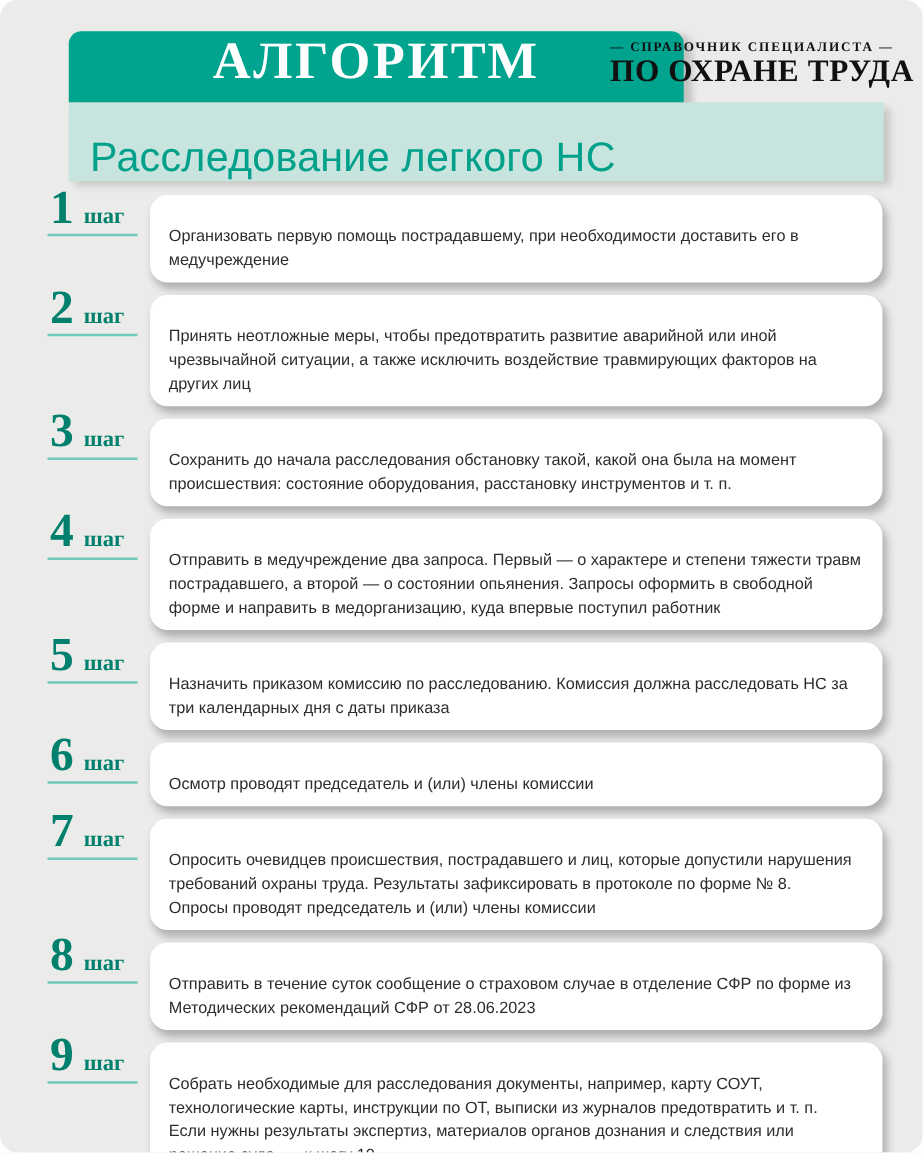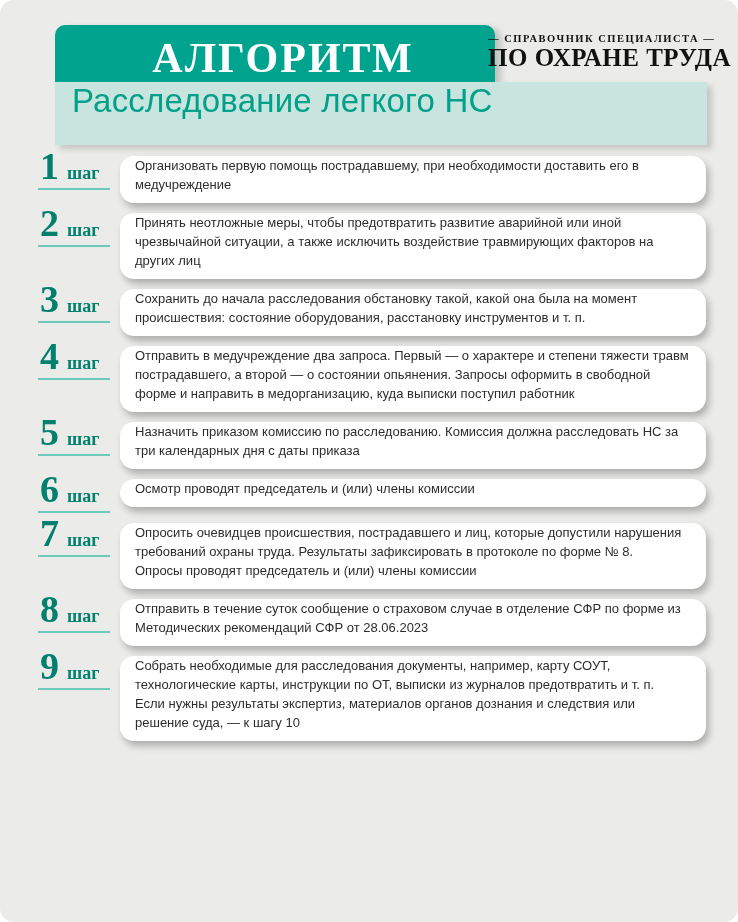--- a/index.html
+++ b/index.html
@@ -9,26 +9,25 @@
     position:relative;
     width:738px; height:922px;
     background:var(--background, #EBEBE9);
     border-radius:14px;
     overflow:hidden;
   }
 
   
   .banner {
     position:absolute; left:55px; top:25px;
-    width:424px; height:57px;
+    width:492px; height:57px;
     background:var(--teal, #00A48E);
     border-radius:10px 10px 0 0;
-    display:flex; align-items:flex-end; justify-content:center;
+    display:flex; align-items:flex-start; justify-content:center;
     box-shadow:6px 3px 6px rgba(0,0,0,0.18);
-    padding-left:16px;
   }
   .banner-title {
     font-family:"Liberation Serif", serif;
     font-weight:700; font-size:42px; color:#ffffff;
     letter-spacing:2px;
   }
   .brand {
     position:absolute; left:488px; top:33px; width:226px;
     text-align:center;
     color:var(--brand-text, #111111);
@@ -36,21 +35,21 @@
   }
   .brand-line1 { font-size:10.5px; letter-spacing:1.5px; white-space:nowrap;text-align:center; }
   .brand-line2 { font-size:25px; letter-spacing:0.5px; line-height:1.1; white-space:nowrap;text-align:right; }
 
   
   .subtitle-bar {
     position:absolute; left:55px; top:82px;
     width:652px; height:63px;
     background:var(--light-green, #C7E5DE);
     box-shadow:5px 4px 6px rgba(0,0,0,0.16);
-    display:flex; align-items:flex-start;
+    display:flex; align-items:flex-end;
     padding-left:17px; box-sizing:border-box;
   }
   .subtitle {
     font-size:33px; color:var(--subtitle-text, #00A08A);
     letter-spacing:0.2px;
   }
 
   
   #steps {
     position:absolute; left:38px; top:156px; width:668px;
@@ -72,21 +71,21 @@
   .step-word {
     font-family:"Liberation Serif", serif; font-weight:700;
     font-size:18px;
     color:var(--step-number, #00806D);
   }
   .step-card {
     flex:1; margin-left:10px;
     background:var(--card-bg, #FFFFFF);
     border-radius:14px;
     box-shadow:3px 5px 7px rgba(0,0,0,0.26);
-    padding:0 16px 9px 15px;
+    padding:23px 16px 9px 15px;
   }
   .step-card p {
     margin:0;
     font-size:13px; line-height:19px;
     color:var(--body-text, #2D2D2D);
   }
 </style>
 </head>
 <body>
 
@@ -135,21 +134,21 @@
           <p>Сохранить до начала расследования обстановку такой, какой она была на момент происшествия: состояние оборудования, расстановку инструментов и т. п.</p>
         </div>
   </div>
 
   <div class="step-row">
     <div class="step-label">
       <span class="step-number">4</span>
       <span class="step-word">шаг</span>
     </div>
     <div class="step-card">
-          <p>Отправить в медучреждение два запроса. Первый — о характере и степени тяжести травм пострадавшего, а второй — о состоянии опьянения. Запросы оформить в свободной форме и направить в медорганизацию, куда выписки поступил работник</p>
+          <p>Отправить в медучреждение два запроса. Первый — о характере и степени тяжести травм пострадавшего, а второй — о состоянии опьянения. Запросы оформить в свободной форме и направить в медорганизацию, куда впервые поступил работник</p>
         </div>
   </div>
 
   <div class="step-row">
     <div class="step-label">
       <span class="step-number">5</span>
       <span class="step-word">шаг</span>
     </div>
     <div class="step-card">
           <p>Назначить приказом комиссию по расследованию. Комиссия должна расследовать НС за три календарных дня с даты приказа</p>

